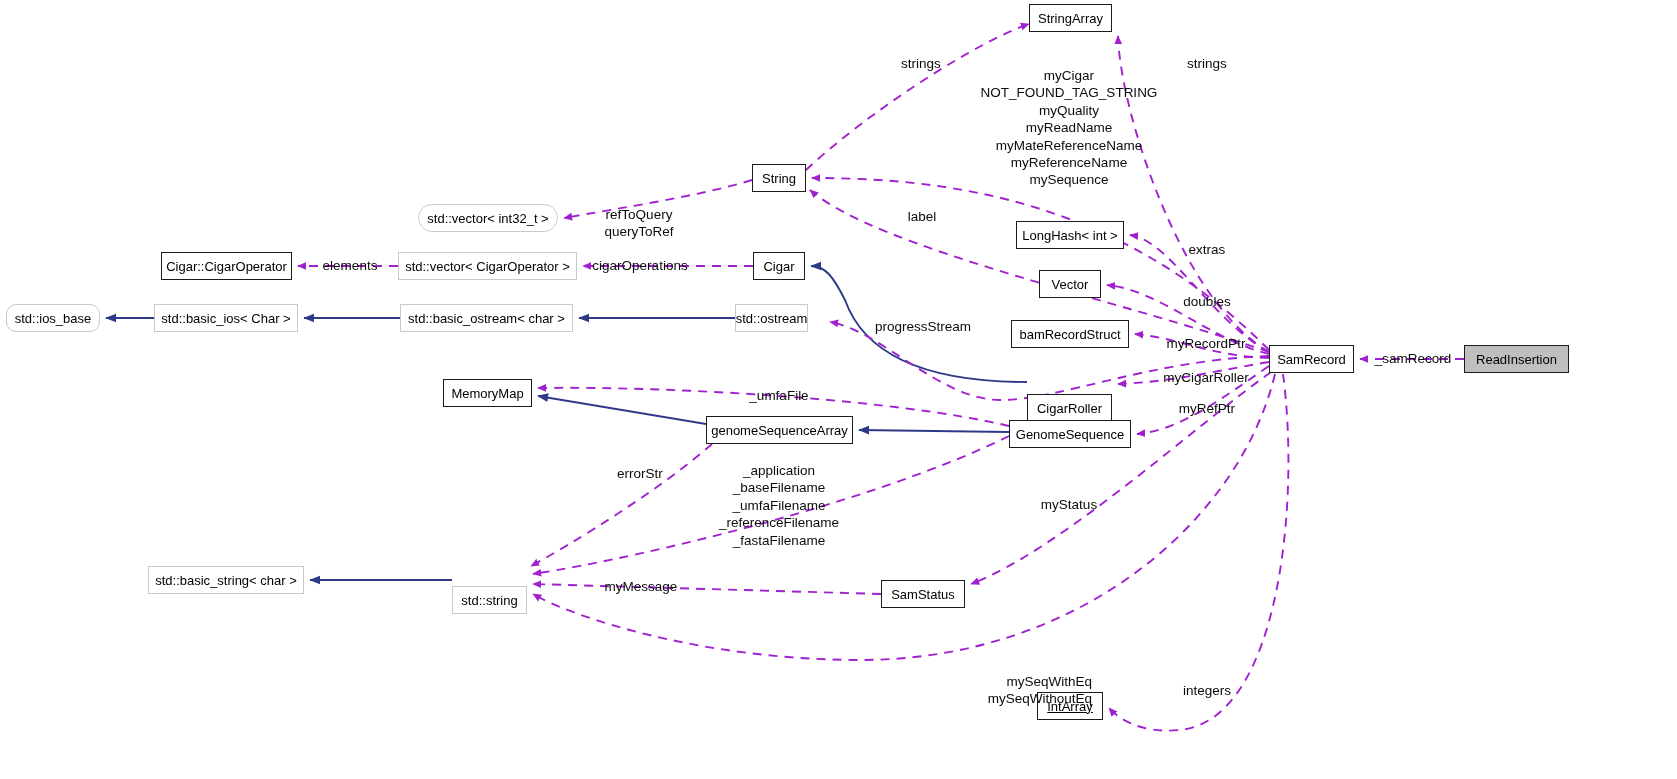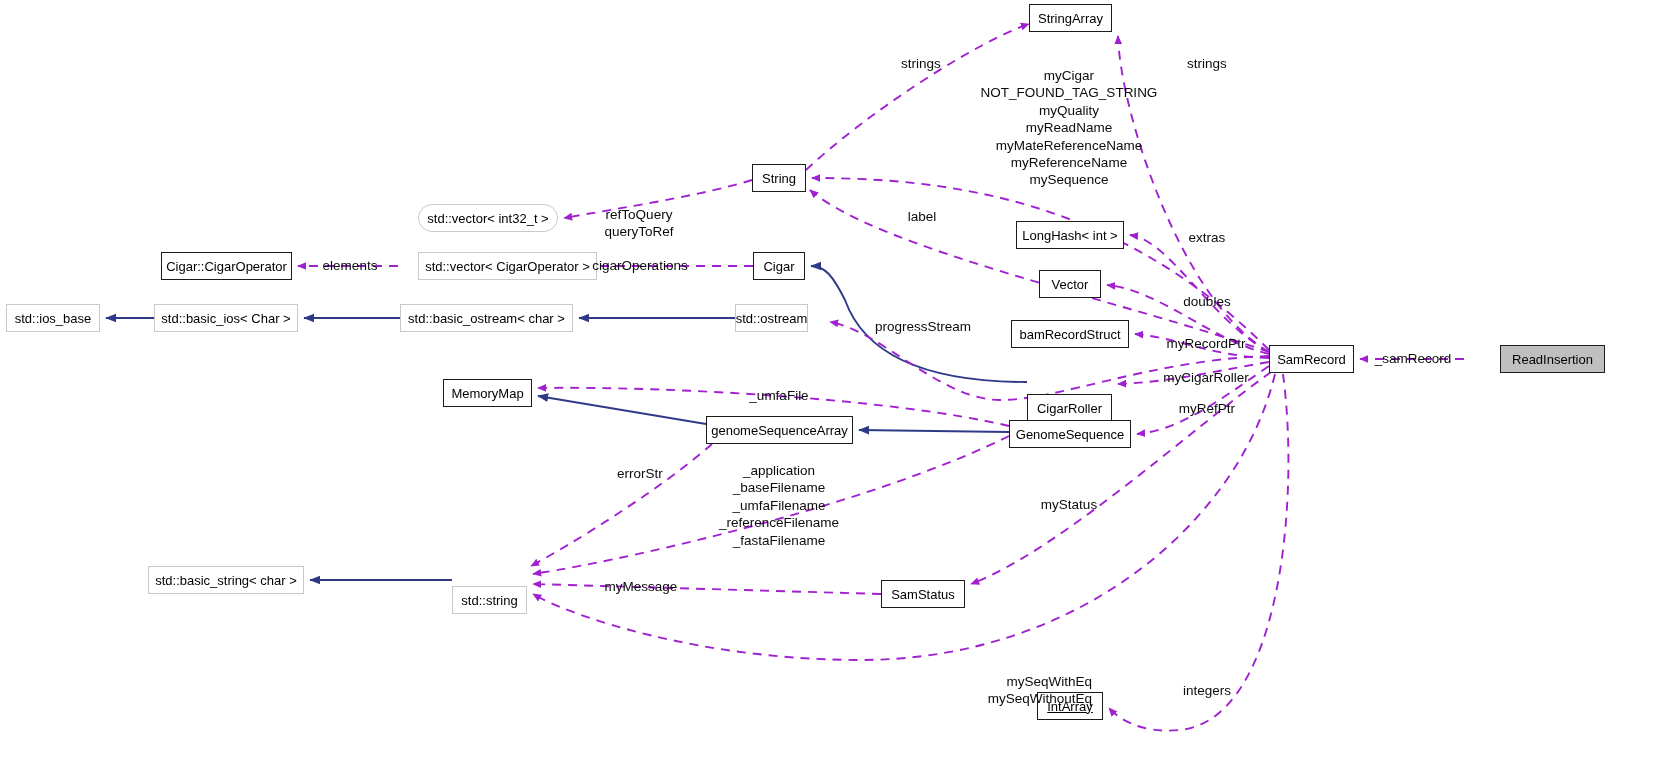--- a/index.html
+++ b/index.html
@@ -4,21 +4,21 @@
 <style>
   html,body{margin:0;padding:0;background:#ffffff;}
   body{font-family:"Liberation Sans","DejaVu Sans",sans-serif;}
   #canvas{position:relative;width:1677px;height:779px;overflow:hidden;background:#fff;}
   #edges{position:absolute;left:0;top:0;width:1677px;height:779px;}
   .node{position:absolute;box-sizing:border-box;display:flex;align-items:center;
         justify-content:center;background:#ffffff;font-size:13px;color:#000;
         white-space:nowrap;line-height:1;}
   .node.dark{border:1.4px solid #1b1b1b;}
   .node.light{border:1.4px solid #c9c9c9;}
-  .node.focus{border:1.4px solid #1b1b1b;background:#bfbfbf;margin-left:36px;}
+  .node.focus{border:1.4px solid #1b1b1b;background:#bfbfbf;}
   .edge-label{position:absolute;font-size:13.5px;color:#0b0b0b;white-space:pre;
               text-align:center;line-height:17.4px;}
 </style>
 </head>
 <body>
 
 <div id="canvas">
 
   <svg id="edges" viewBox="0 0 1677 779" xmlns="http://www.w3.org/2000/svg">
     <defs>
@@ -60,24 +60,24 @@
         <path d="M1269,356 C1150,360 1060,400 1000,400 C940,400 880,330 830,322" fill="none" stroke="#a020d0" stroke-width="1.9" stroke-dasharray="9,7" marker-end="url(#arrow-usage)"></path>
       </g>
   </svg>
 
   <div id="node-layer">
       <div class="node dark" style="left: 1029px; top: 4px; width: 83px; height: 28px;">StringArray</div>
       <div class="node dark" style="left: 752px; top: 164px; width: 54px; height: 28px;">String</div>
       <div class="node light" style="left: 418px; top: 204px; width: 140px; height: 28px; border-radius: 14px;">std::vector&lt; int32_t &gt;</div>
       <div class="node dark" style="left: 1016px; top: 221px; width: 108px; height: 28px;">LongHash&lt; int &gt;</div>
       <div class="node dark" style="left: 161px; top: 252px; width: 131px; height: 28px;">Cigar::CigarOperator</div>
-      <div class="node light" style="left: 418px; top: 252px; width: 179px; height: 28px;">std::vector&lt; CigarOperator &gt;</div>
+      <div class="node light" style="left: 398px; top: 252px; width: 179px; height: 28px;">std::vector&lt; CigarOperator &gt;</div>
       <div class="node dark" style="left: 753px; top: 252px; width: 52px; height: 28px;">Cigar</div>
       <div class="node dark" style="left: 1039px; top: 270px; width: 62px; height: 28px; text-align: center;">Vector</div>
-      <div class="node light" style="left: 6px; top: 304px; width: 94px; height: 28px;">std::ios_base</div>
+      <div class="node light" style="left: 6px; top: 304px; width: 94px; height: 28px; border-radius: 10px;">std::ios_base</div>
       <div class="node light" style="left: 154px; top: 304px; width: 144px; height: 28px;">std::basic_ios&lt; Char &gt;</div>
       <div class="node light" style="left: 400px; top: 304px; width: 173px; height: 28px;">std::basic_ostream&lt; char &gt;</div>
       <div class="node light" style="left: 735px; top: 304px; width: 73px; height: 28px;">std::ostream</div>
       <div class="node dark" style="left: 1011px; top: 320px; width: 118px; height: 28px;">bamRecordStruct</div>
       <div class="node dark" style="left: 1269px; top: 345px; width: 85px; height: 28px;">SamRecord</div>
       <div class="node dark" style="left: 1027px; top: 370px; width: 85px; height: 28px; margin-top: 24px;">CigarRoller</div>
       <div class="node focus" style="left: 1464px; top: 345px; width: 105px; height: 28px;">ReadInsertion</div>
       <div class="node dark" style="left: 443px; top: 379px; width: 89px; height: 28px;">MemoryMap</div>
       <div class="node dark" style="left: 706px; top: 416px; width: 147px; height: 28px;">genomeSequenceArray</div>
       <div class="node dark" style="left: 1009px; top: 420px; width: 122px; height: 28px;">GenomeSequence</div>
@@ -92,21 +92,21 @@
       <div class="edge-label" style="left: 899px; top: 67px; width: 340px; text-align: center;">myCigar
 NOT_FOUND_TAG_STRING
 myQuality
 myReadName
 myMateReferenceName
 myReferenceName
 mySequence</div>
       <div class="edge-label" style="left: 469px; top: 206px; width: 340px; text-align: center;">refToQuery
 queryToRef</div>
       <div class="edge-label" style="left: 752px; top: 208px; width: 340px; text-align: center;">label</div>
-      <div class="edge-label" style="left: 1037px; top: 229px; width: 340px; text-align: center;">extras</div>
+      <div class="edge-label" style="left: 1037px; top: 241px; width: 340px; text-align: center;">extras</div>
       <div class="edge-label" style="left: 180px; top: 257px; width: 340px; text-align: center;">elements</div>
       <div class="edge-label" style="left: 470px; top: 257px; width: 340px; text-align: center;">cigarOperations</div>
       <div class="edge-label" style="left: 1037px; top: 293px; width: 340px; text-align: center;">doubles</div>
       <div class="edge-label" style="left: 753px; top: 318px; width: 340px; text-align: center;">progressStream</div>
       <div class="edge-label" style="left: 1036px; top: 335px; width: 340px; text-align: center;">myRecordPtr</div>
       <div class="edge-label" style="left: 1243px; top: 350px; width: 340px; text-align: center;">_samRecord</div>
       <div class="edge-label" style="left: 1036px; top: 369px; width: 340px; text-align: center;">myCigarRoller</div>
       <div class="edge-label" style="left: 609px; top: 387px; width: 340px; text-align: center;">_umfaFile</div>
       <div class="edge-label" style="left: 1037px; top: 400px; width: 340px; text-align: center;">myRefPtr</div>
       <div class="edge-label" style="left: 470px; top: 465px; width: 340px; text-align: center;">errorStr</div>

